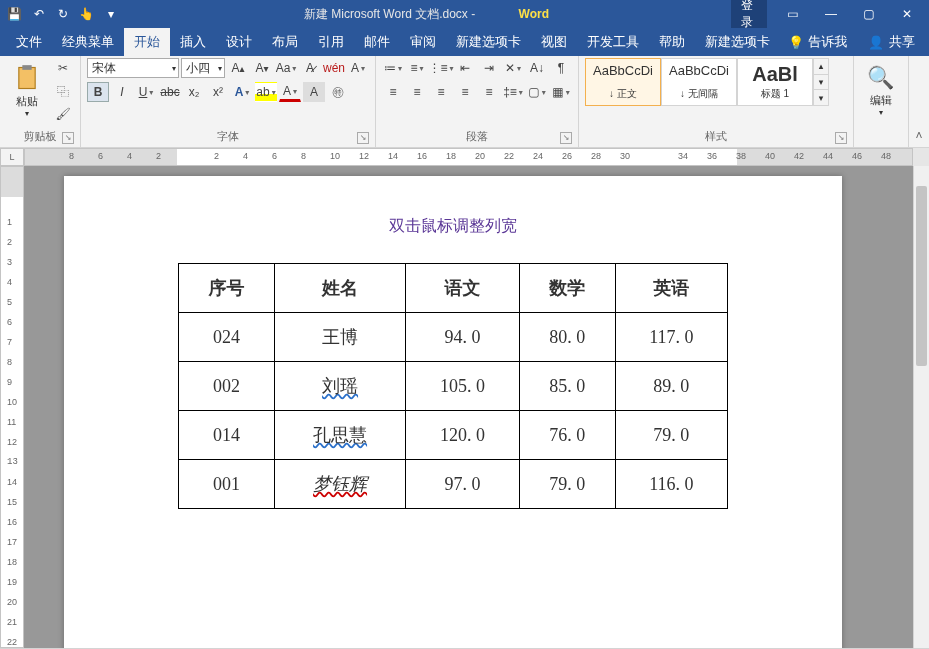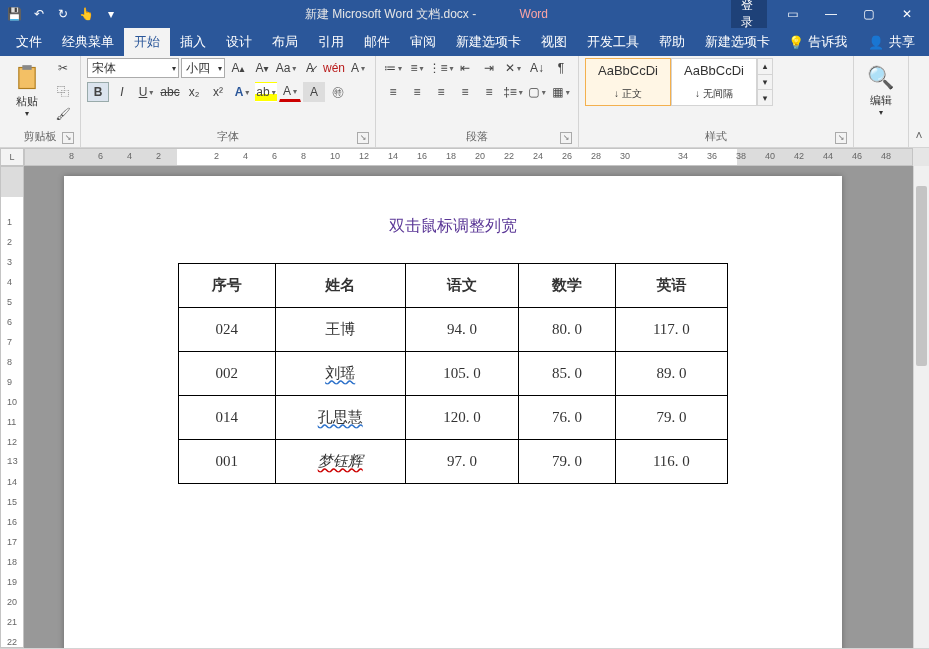--- a/index.html
+++ b/index.html
@@ -1,21 +1,21 @@
 <!DOCTYPE html>
 <html><head>
 <meta charset="utf-8">
 <style>
 * { margin:0; padding:0; box-sizing:border-box; font-family:"Microsoft YaHei","SimSun",sans-serif; }
 body { background:#fff; width:929px; height:649px; overflow:hidden; font-size:12px; color:#333; }
 .titlebar { height:28px; background:#2b579a; display:flex; align-items:center; color:#fff; padding:0 4px; }
 .titlebar .qat { display:flex; gap:2px; }
 .titlebar .qat span { width:22px; height:22px; display:flex; align-items:center; justify-content:center; cursor:pointer; }
 .titlebar .title { flex:1; text-align:center; font-size:12px; color:#e6e6e6; }
-.titlebar .title b { font-weight:normal; color:#fca5a5;margin-left:40px; }
+.titlebar .title b { font-weight:bold; color:#fde047;margin-left:40px; }
 .titlebar .wbtns { display:flex; align-items:center; gap:2px; }
 .titlebar .wbtns span { width:36px; height:28px; display:flex; align-items:center; justify-content:center; cursor:pointer; font-size:12px; }
 .titlebar .login { background:#1e4178; padding:2px 10px; font-size:11px; margin-right:6px; }
 .menubar { height:28px; background:#2b579a; display:flex; align-items:flex-end; color:#fff; padding:0 6px; font-size:13px; }
 .menubar .tab { padding:5px 10px; cursor:pointer; }
 .menubar .tab.active { background:#f3f3f3; color:#2b579a; }
 .menubar .spacer { flex:1; }
 .menubar .tellme, .menubar .share { padding:5px 8px; display:flex; align-items:center; gap:4px; }
 .ribbon { height:92px; background:#f3f3f3; border-bottom:1px solid #d4d4d4; display:flex; }
 .rgroup { border-right:1px solid #d4d4d4; padding:2px 6px 0 6px; display:flex; flex-direction:column; }
@@ -23,41 +23,41 @@
 .rgroup .label { text-align:center; font-size:11px; color:#666; padding:2px 0 3px 0; position:relative; }
 .rgroup .label .dlg { position:absolute; right:0; bottom:3px; width:12px; height:12px; border:1px solid #aaa; font-size:8px; line-height:10px; color:#777; cursor:pointer; }
 .bigbtn { display:flex; flex-direction:column; align-items:center; justify-content:center; width:42px; height:66px; cursor:pointer; }
 .bigbtn .ic { width:28px; height:28px; }
 .bigbtn .tx { font-size:11px; margin-top:2px; }
 .smallbtn { width:22px; height:20px; display:inline-flex; align-items:center; justify-content:center; cursor:pointer; border:1px solid transparent; font-size:12px; color:#444; }
 .font-box, .size-box { height:20px; border:1px solid #ababab; background:#fff; display:inline-flex; align-items:center; padding:0 2px 0 4px; font-size:12px; }
 .font-box { width:92px; } .size-box { width:44px; }
 .font-row { display:flex; align-items:center; gap:2px; }
 .mid { display:flex; flex-direction:column; gap:3px; }
-.stylecard { width:86px; height:48px; border:1px solid #d4d4d4; background:#fff; display:flex; flex-direction:column; align-items:center; justify-content:space-between; padding:4px 0; cursor:pointer; font-size:10px; }
+.stylecard { width:76px; height:48px; border:1px solid #d4d4d4; background:#fff; display:flex; flex-direction:column; align-items:center; justify-content:space-between; padding:4px 0; cursor:pointer; font-size:10px; }
 .stylecard .sample { font-size:13px; color:#333; }
 .stylecard .sample.big { font-size:20px; font-weight:bold; }
 .stylecard.active { border-color:#f3b04e; background:#fff6e5; }
 .stylerow { display:flex; gap:0; }
 .stylearrow { width:16px; display:flex; flex-direction:column; border:1px solid #d4d4d4; }
 .stylearrow span { flex:1; display:flex; align-items:center; justify-content:center; font-size:9px; cursor:pointer; border-bottom:1px solid #d4d4d4; }
 .ruler-area { background:#e6e6e6; position:relative; height:500px; }
 .corner { position:absolute; left:0; top:0; width:24px; height:18px; background:#f3f3f3; border:1px solid #c4c4c4; font-size:9px; display:flex; align-items:center; justify-content:center; color:#666; }
 .hruler { position:absolute; left:24px; right:16px; top:0; height:18px; background:#fff; border:1px solid #c4c4c4; font-size:9px; color:#666; overflow:hidden; }
 .hruler .shade { position:absolute; top:0; bottom:0; background:#dcdcdc; }
 .hruler .ticks { position:absolute; left:0; top:0; right:0; bottom:0; }
 .hruler .num { position:absolute; top:2px; }
 .vruler { position:absolute; left:0; top:18px; width:24px; bottom:0; background:#fff; border:1px solid #c4c4c4; font-size:9px; color:#666; overflow:hidden; }
 .vruler .shade { position:absolute; left:0; right:0; background:#dcdcdc; }
 .vruler .num { position:absolute; left:6px; }
 .docarea { position:absolute; left:24px; top:18px; right:16px; bottom:0; background:#989898; overflow:hidden; }
 .page { position:absolute; left:40px; top:10px; width:778px; height:800px; background:#fff; box-shadow:0 0 6px rgba(0,0,0,.3); padding:40px 110px; }
 .doc-title { text-align:center; color:#5a3696; font-size:16px; margin:0 0 26px 0; font-family:"SimSun"; }
 table.doctable { border-collapse:collapse; margin:0 auto; width:550px; }
-table.doctable td, table.doctable th { border:1px solid #000; text-align:center; padding:12px 6px; font-family:"SimSun"; font-size:15px; }
+table.doctable td, table.doctable th { border:1px solid #000; text-align:center; padding:12px 6px; font-family:"SimSun"; font-size:18px; }
 .squiggle { text-decoration:underline wavy #2b70c9; }
 .squiggle-r { text-decoration:underline wavy #c00;font-style:italic; }
 .scrollbar-v { position:absolute; right:0; top:18px; width:16px; bottom:0; background:#f0f0f0; border-left:1px solid #d4d4d4; }
 .scrollbar-v .thumb { position:absolute; left:2px; right:2px; top:20px; height:180px; background:#c4c4c4; border-radius:2px; }
 .statusbar { height:23px; background:#f3f3f3; border-top:1px solid #d4d4d4; display:flex; align-items:center; padding:0 8px; font-size:11px; color:#555; gap:14px; }
 .statusbar .spacer { flex:1; }
 svg { display:block; }
 .dd::after { content:"▾"; font-size:8px; margin-left:2px; color:#666; }
 </style>
 </head>
@@ -202,20 +202,24 @@
   <div class="rgroup" style="flex:1">
     <div class="body">
       <div class="stylerow">
         <div class="stylecard active">
             <span class="sample">AaBbCcDi</span>
             <span>↓ 正文</span>
           </div>
         <div class="stylecard">
             <span class="sample">AaBbCcDi</span>
             <span>↓ 无间隔</span>
+          </div>
+        <div class="stylecard">
+            <span class="sample big">AaBl</span>
+            <span>标题 1</span>
           </div>
         <div class="stylearrow">
           <span>▴</span>
           <span>▾</span>
           <span style="border-bottom:none">▾</span>
         </div>
       </div>
     </div>
     <div class="label"><span>样式</span><span class="dlg">↘</span></div>
   </div>

